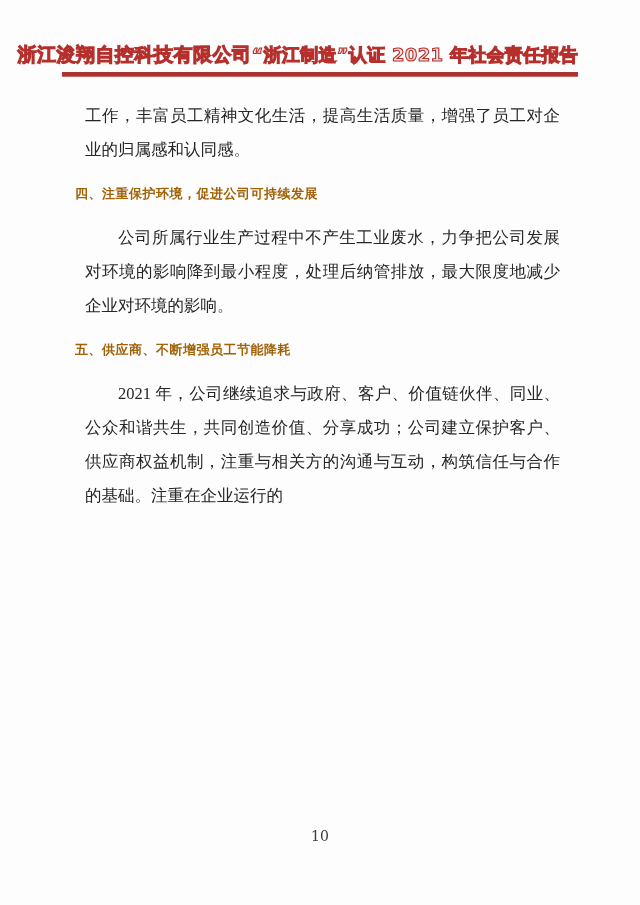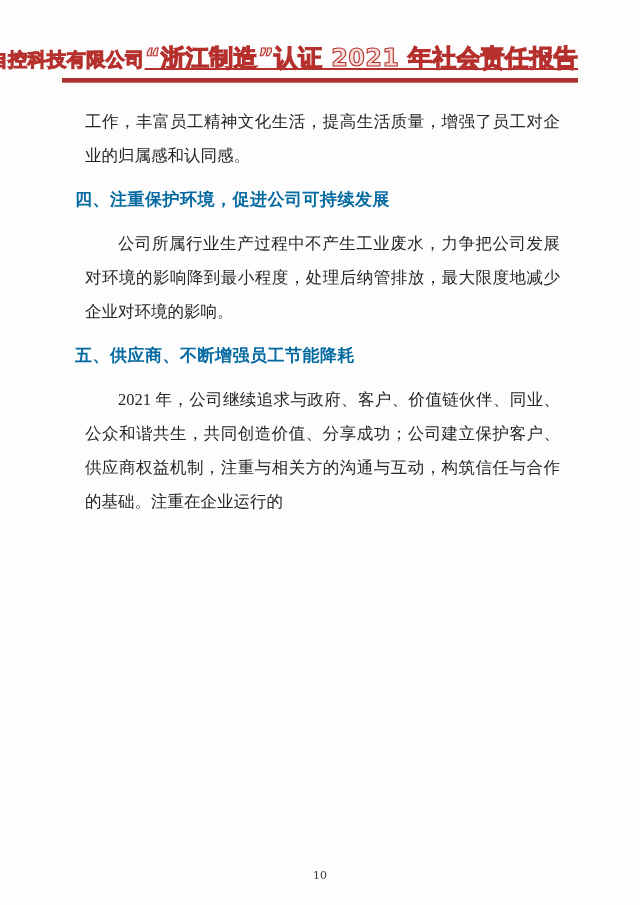--- a/index.html
+++ b/index.html
@@ -20,53 +20,53 @@
     white-space: nowrap;
   }
   .hollow-red {
     font-family: "DejaVu Sans", "Liberation Sans", sans-serif;
     font-weight: bold;
     color: #f6dedd;
     -webkit-text-stroke: 1.1px #b5302c;
     text-stroke: 1.1px #b5302c;
   }
   .company { font-size: 19px; letter-spacing: 0.5px; }
-  .report-title { font-size: 24px; letter-spacing: 0.3px; text-decoration: underline; }
+  .report-title { font-size: 18px; letter-spacing: 0.3px; }
   .header-rule {
     height: 4px;
     background: #a93330;
     margin: 4px 62px 0 62px;
     border-bottom: 1px solid #c96a64;
   }
   .doc-body {
     margin: 22px 70px 0 75px;
     font-size: 16.5px;
     line-height: 34px;
     color: #262626;
     text-align: justify;
   }
   .para { text-indent: 2em; margin: 10px; font-family: Liberation Serif, serif; }
   .para.continuation { text-indent: 0; }
   .heading {
     font-family: Liberation Serif, serif;
     font-weight: bold;
-    font-size: 17px;
-    color: #0369a1;
+    font-size: 13px;
+    color: #a16207;
     text-indent: 0;
     margin: 0;
     letter-spacing: 0.5px;
   }
   .footer {
     position: absolute;
     left: 0;
-    top: 869px;
+    top: 828px;
     width: 100%;
     text-align: center;
     font-family: "DejaVu Serif", "Liberation Serif", serif;
-    font-size: 11px;
+    font-size: 14px;
     color: #3a3a3a;
   }
 </style>
 </head>
 <body>
 
 <div class="page">
 
   <div class="header">
     <span class="hollow-red company">浙江浚翔自控科技有限公司</span>

